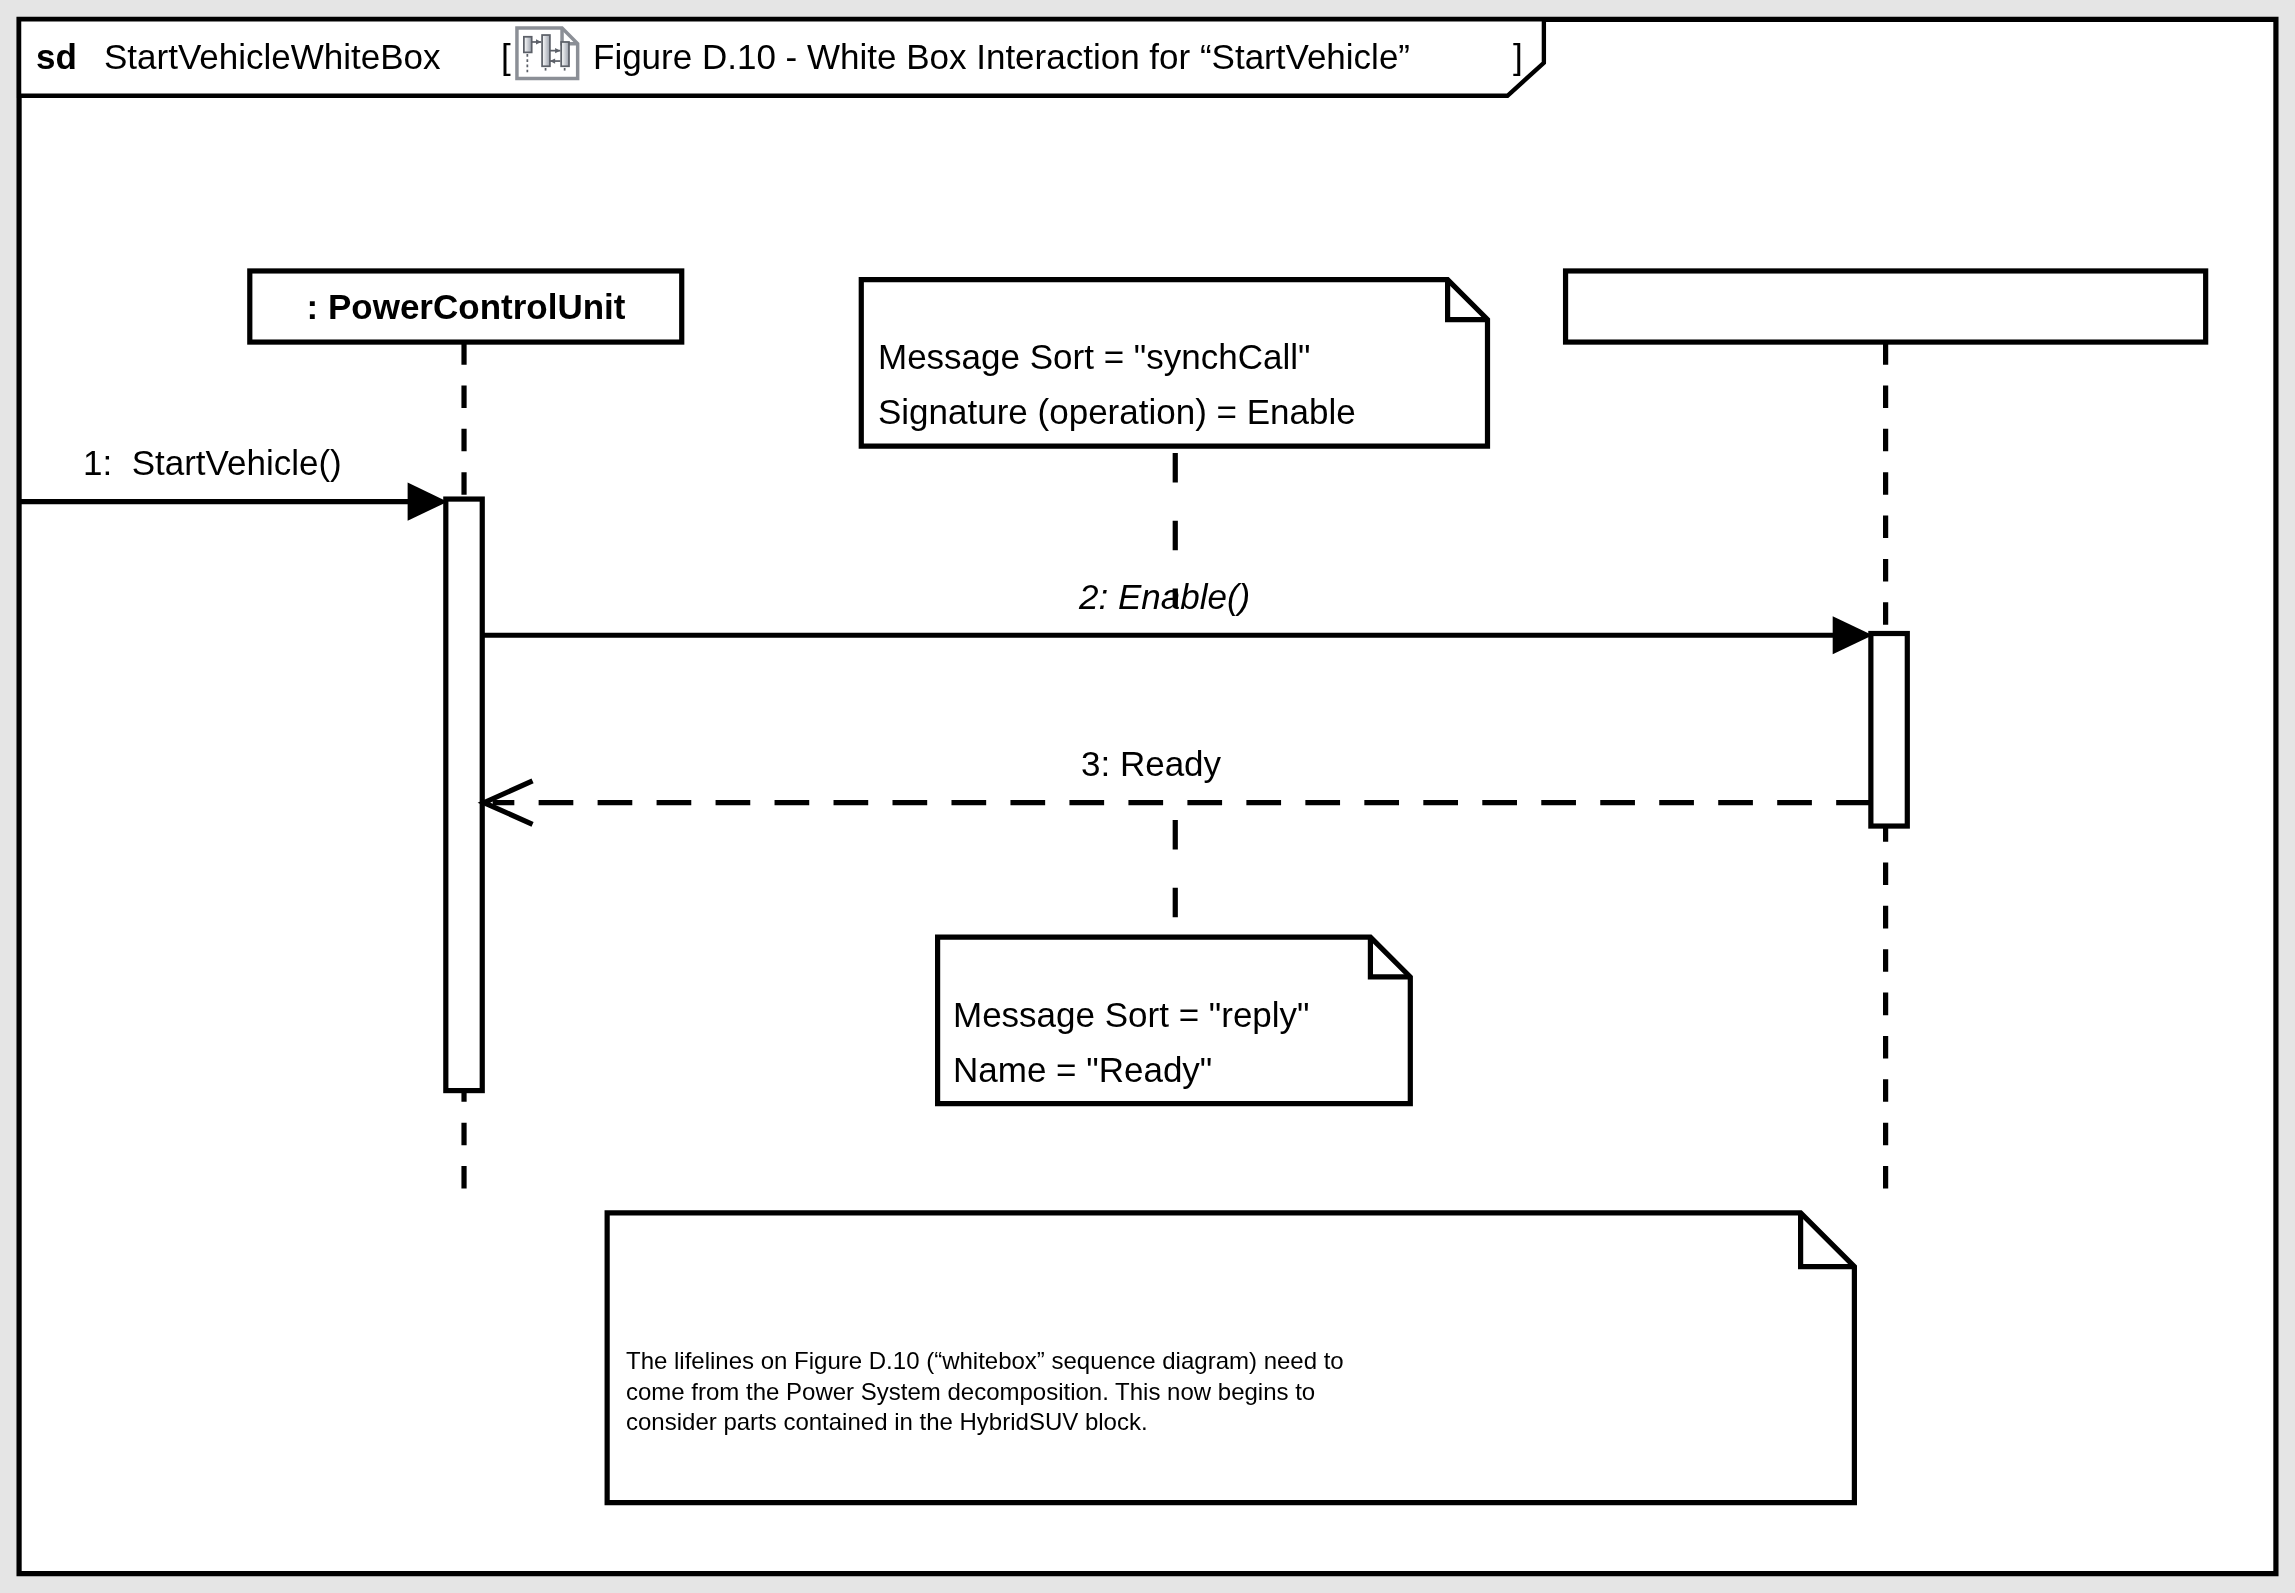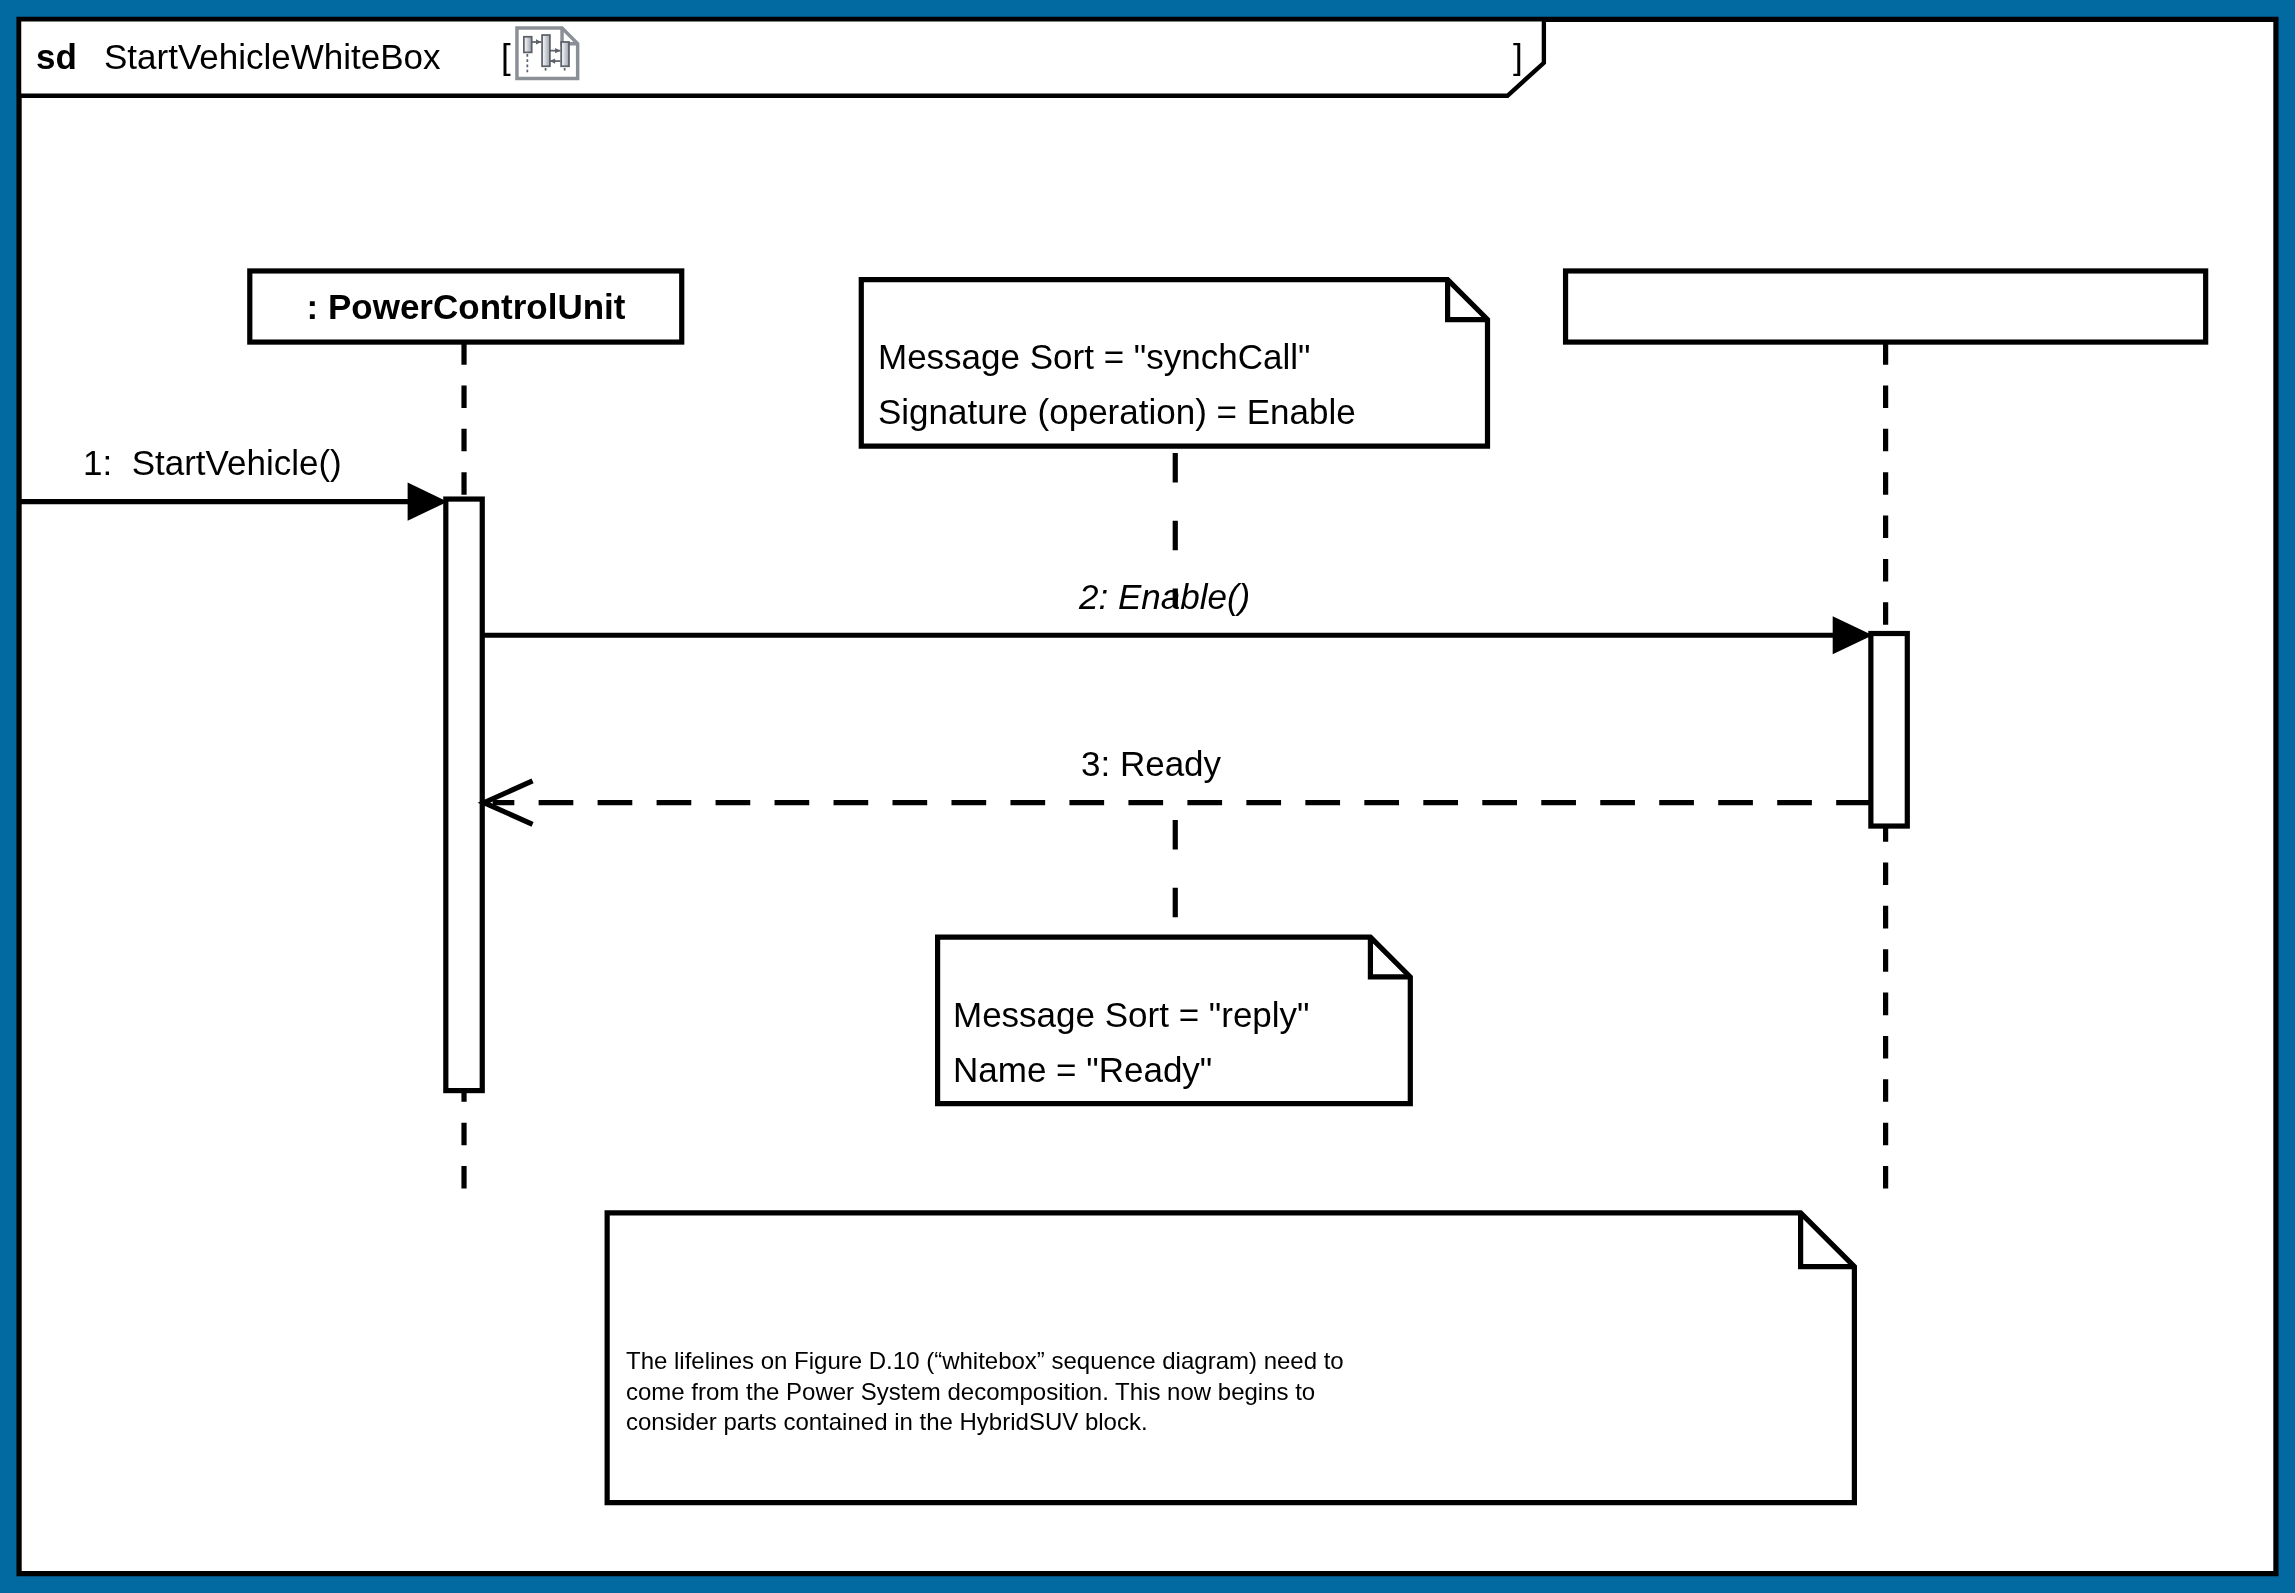--- a/index.html
+++ b/index.html
@@ -9,21 +9,21 @@
     background: #ffffff;
   }
   body {
     font-family: "Liberation Sans", sans-serif;
     color: #000000;
   }
   #canvas {
     position: relative;
     width: 2295px;
     height: 1594px;
-    background: #0369a1;
+    background: #e5e5e5;
     overflow: hidden;
   }
   #diagram-svg {
     position: absolute;
     left: 0;
     top: 0;
     width: 2295px;
     height: 1594px;
   }
   .txt {
@@ -146,20 +146,21 @@
 
     <g>
       <path d="M 700,1398 L 2076,1398 L 2138,1460 L 2138,1732 L 700,1732 Z" fill="#ffffff" stroke="#000000" stroke-width="6"></path>
       <path d="M 2076,1398 L 2076,1460 L 2138,1460" fill="none" stroke="#000000" stroke-width="6"></path>
     </g>
   </svg>
 
   <span class="txt frame-kw" style="left:36px; top:37px;">sd</span>
   <span class="txt frame-title" style="left:104px; top:37px;">StartVehicleWhiteBox</span>
   <span class="txt frame-title" style="left:501px; top:37px;">[</span>
+  <span class="txt frame-title" style="left:593px; top:37px;">Figure D.10 - White Box Interaction for “StartVehicle”</span>
   <span class="txt frame-title" style="left:1513px; top:37px;">]</span>
 
   <div class="lifeline-box-text" style="left:250px; top:271px; width:432px; height:71px;">
     <span class="lifeline-label">: PowerControlUnit</span>
   </div>
 
 
   <span class="txt msg-label" style="left:83px; top:443px;">1:  StartVehicle()</span>
   <span class="txt msg-label" style="left:1079px; top:577px;font-style:italic;">2: Enable()</span>
   <span class="txt msg-label" style="left:1081px; top:744px;">3: Ready</span>

